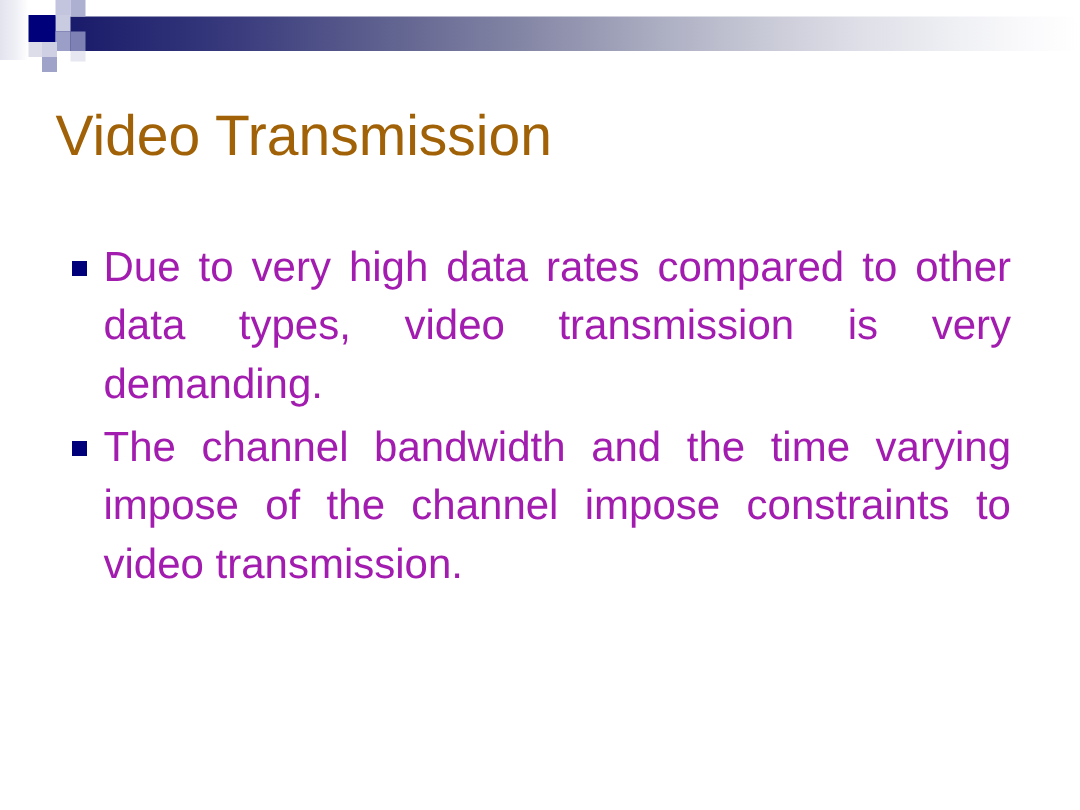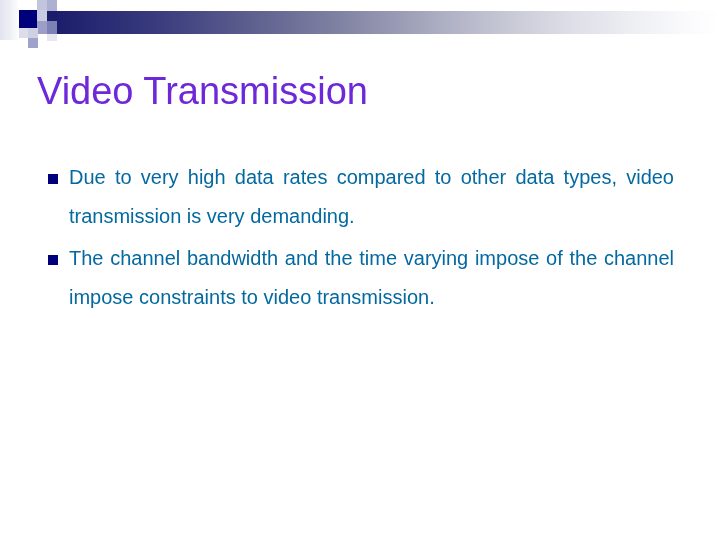--- a/index.html
+++ b/index.html
@@ -66,21 +66,21 @@
   }
 
   
   .title {
     position: absolute;
     left: 37px;
     top: 68px;
     width: 646px;
     font-size: 38px;
     line-height: 46px;
-    color: #6d28d9;
+    color: #a16207;
     letter-spacing: 0px;
     white-space: nowrap;
   }
 
   
   .body-block {
     position: absolute;
     left: 46px;
     top: 158px;
     width: 628px;
@@ -96,23 +96,23 @@
     position: absolute;
     left: 2px;
     top: 16px;
     width: 10px;
     height: 10px;
     background: #00007a;
   }
 
   .bullet-text {
     display: block;
-    font-size: 20px;
+    font-size: 28px;
     line-height: 39px;
-    color: #0369a1;
+    color: #a21caf;
     text-align: justify;
     text-align-last: left;
     -moz-text-align-last: left;
     word-spacing: 0px;
   }
 </style>
 </head>
 <body>
 
 <div class="slide">

